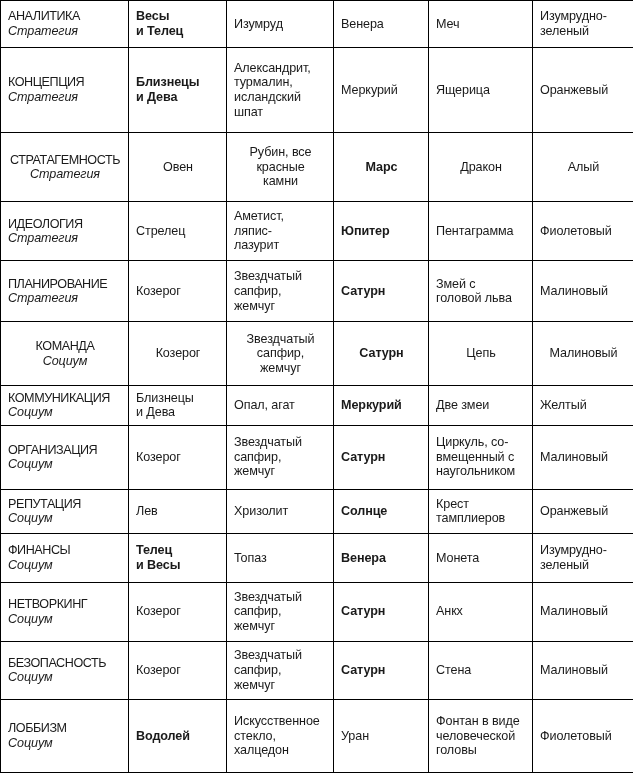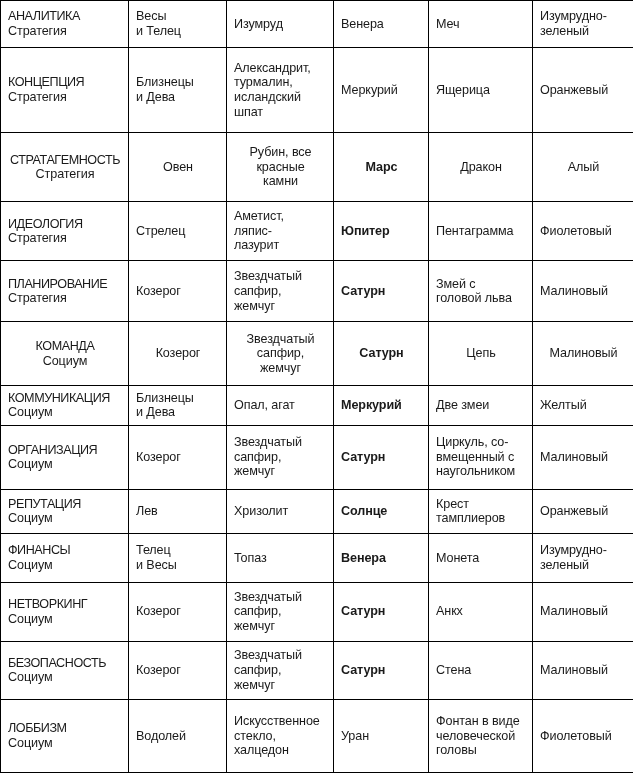--- a/index.html
+++ b/index.html
@@ -39,27 +39,29 @@
   .cell-name .name-main {
     display: block;
     font-size: 12.6px;
     letter-spacing: -0.45px;
     white-space: nowrap;
   }
   .cell-name .name-sub {
     display: block;
     font-size: 12.6px;
     letter-spacing: -0.1px;
+    font-style: italic;
   }
   .sign-bold {
     display: block;
-    font-weight: normal;
+    font-weight: bold;
   }
   .sign-rest {
     display: block;
+    font-weight: bold;
   }
   td.bold-cell {
     font-weight: bold;
   }
   .multiline {
     white-space: pre-line;
   }
 </style>
 </head>
 <body>

